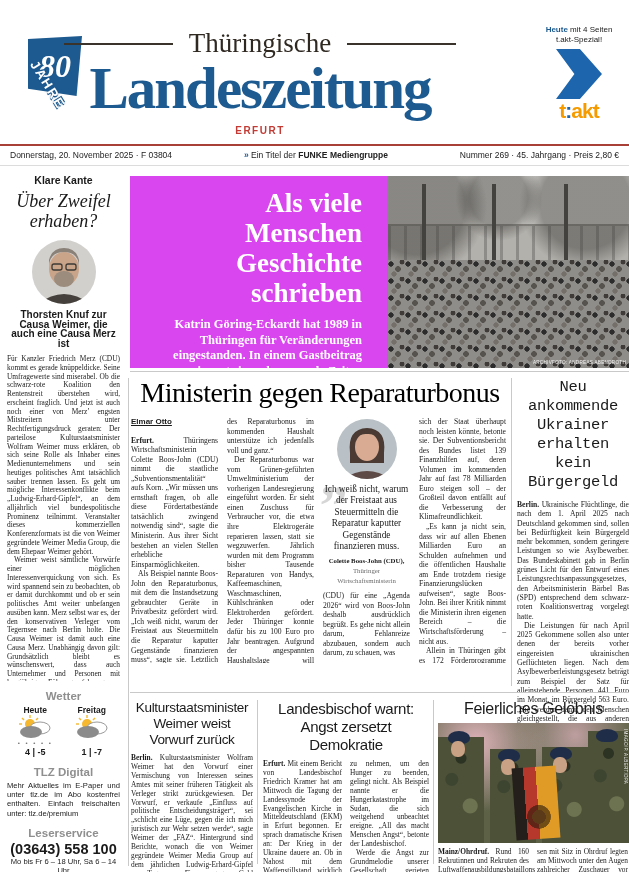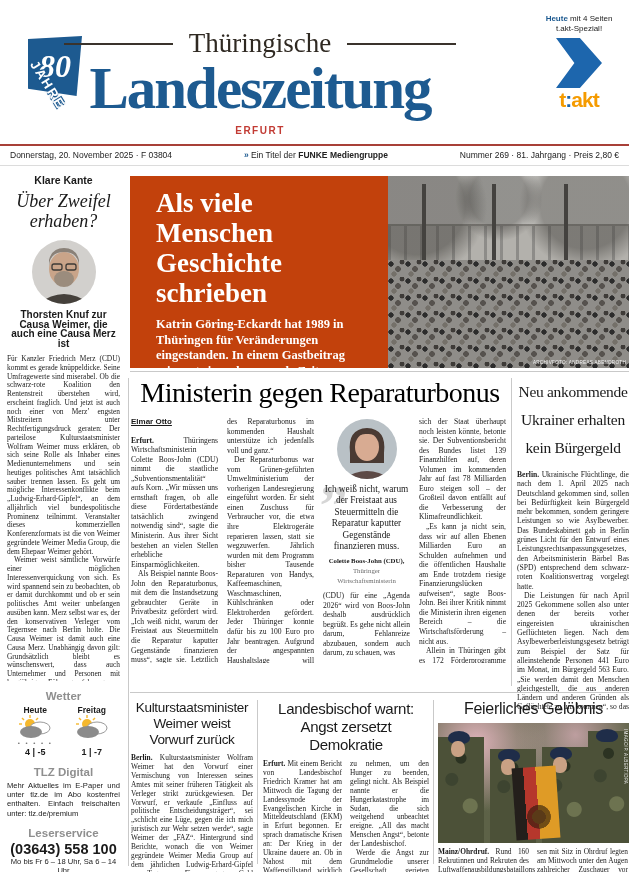--- a/index.html
+++ b/index.html
@@ -14,21 +14,21 @@
   .badge-word{position:absolute;left:40px;top:58px;transform:rotate(58deg);transform-origin:0 0;
               font-weight:bold;font-size:13px;letter-spacing:2px;color:#fff;
               text-shadow:0 0 2px #1d5a90,1px 1px 0 #1d5a90,-1px -1px 0 #1d5a90;}
   .mast-center{position:absolute;left:64px;top:28px;width:392px;text-align:center;}
   .kicker-row{display:flex;align-items:center;gap:16px;}
   .kicker-row .line{flex:1;height:2px;background:#3a332c;}
   .kicker{font-family:"Liberation Serif",serif;font-size:27px;color:#2f2922;}
   .paper-title{font-family:"Liberation Serif",serif;font-weight:bold;font-size:59px;line-height:58px;
                color:#1d5a90;letter-spacing:-2px;}
   .city{margin-top:8px;font-size:10px;font-weight:bold;color:#c23b34;letter-spacing:1.5px;}
-  .promo{position:absolute;right:4px;top:14px;width:92px;text-align:center;font-size:8px;line-height:10px;color:#222;}
+  .promo{position:absolute;right:4px;top:25px;width:92px;text-align:center;font-size:8px;line-height:10px;color:#222;}
   .promo b{color:#1d5a90;}
   .arrow{width:46px;height:50px;margin:4px auto 2px;background:#1d66ad;
          clip-path:polygon(0 0,52% 0,100% 50%,52% 100%,0 100%,40% 50%);}
   .logo{font-size:21px;font-weight:bold;color:#f59b00;letter-spacing:-1px;line-height:20px;}
   .logo .colon{color:#1d66ad;}
   .dateline{position:absolute;left:0;top:144px;width:629px;box-sizing:border-box;
             border-top:2px solid #a84038;border-bottom:1px solid #dcdcdc;
             padding:4px 10px 5px;display:flex;justify-content:space-between;font-size:8.5px;color:#222;}
   .dateline .marker{color:#1d5a90;font-weight:bold;}
 
@@ -49,22 +49,22 @@
   .grey-label{text-align:center;color:#8f8f8f;font-weight:bold;font-size:11.5px;margin-top:9px;}
   .weather-row{display:flex;justify-content:space-around;margin-top:3px;}
   .w-cell{text-align:center;font-size:8.5px;font-weight:bold;width:52px;}
   .precip{font-size:6px;color:#777;letter-spacing:2px;line-height:4px;}
   .w-temp{font-size:9px;font-weight:bold;margin-top:2px;}
   .digital-text{font-size:7.6px;line-height:9.2px;text-align:justify;margin-top:3px;}
   .phone{text-align:center;font-size:14.5px;font-weight:bold;margin-top:2px;}
   .hours,.url{text-align:center;font-size:7.6px;line-height:9px;}
 
   
-  .teaser{position:absolute;left:130px;top:176px;width:258px;height:192px;background:#c2410c;color:#fff;
-          text-align:left;box-sizing:border-box;padding:12px 26px 0;}
+  .teaser{position:absolute;left:130px;top:176px;width:258px;height:192px;background:#d946ef;color:#fff;
+          text-align:right;box-sizing:border-box;padding:12px 26px 0;}
   .teaser h2{margin:0;font-family:"Liberation Serif",serif;font-weight:bold;font-size:27px;line-height:30px;}
   .teaser .sub{margin-top:9px;font-family:"Liberation Serif",serif;font-weight:bold;font-size:12.5px;line-height:15.5px;}
   .teaser .pg{margin-top:5px;font-family:"Liberation Serif",serif;font-weight:bold;font-size:8.5px;}
   .t-photo{position:absolute;left:388px;top:176px;width:241px;height:192px;overflow:hidden;background:#cfcecb;}
   .t-sky{position:absolute;left:0;top:0;right:0;height:30%;background:#dbdad6;}
   .t-bldg{position:absolute;left:0;top:25%;right:0;height:23%;background:#b3b1ac;border-top:2px solid #8f8d88;
           background-image:repeating-linear-gradient(90deg,rgba(70,70,70,.35) 0 3px,transparent 3px 16px);}
   .t-canopy{position:absolute;left:0;top:0;right:0;height:45%;
           background-image:radial-gradient(circle at 12% 35%,rgba(70,68,64,.55) 0 22%,transparent 32%),
                            radial-gradient(circle at 46% 25%,rgba(75,73,70,.5) 0 20%,transparent 30%),
@@ -93,21 +93,21 @@
   .q-wrap{position:relative;}
   .q-mark{position:absolute;left:-3px;top:-12px;font-family:"Liberation Serif",serif;font-weight:bold;
           font-size:56px;color:#d6d6d6;}
   .q-text{position:relative;font-size:9.3px;line-height:11.4px;}
   .q-name{margin-top:4px;font-size:6.8px;font-weight:bold;}
   .q-role{font-size:6.8px;color:#6c6c6c;}
   .q-tail{margin-top:6px;font-family:"Liberation Serif",serif;font-size:7.6px;line-height:9.55px;text-align:justify;}
 
   
   .ua-art{position:absolute;left:517px;top:378px;width:112px;}
-  .ua-art h2{margin:0;font-family:Liberation Serif, serif;font-weight:400;font-size:15.5px;line-height:28px;
+  .ua-art h2{margin:0;font-family:Liberation Mono, monospace;font-weight:400;font-size:15.5px;line-height:19px;
              letter-spacing:-.3px;text-align:center;}
   .ua-body{margin-top:8px;font-family:"Liberation Serif",serif;font-size:7.6px;line-height:9.3px;
            text-align:justify;height:240px;overflow:hidden;}
   .ua-body p{margin:0;} .ua-body p.ind{text-indent:7px;}
 
   
   .bart h3{margin:0;font-family:Liberation Sans, sans-serif;font-weight:400;letter-spacing:-.3px;text-align:center;}
   .small-body{font-family:"Liberation Serif",serif;font-size:7.4px;line-height:8.9px;text-align:justify;}
   .small-body p{margin:0;} .small-body p.ind{text-indent:6px;}
   .b1{position:absolute;left:131px;top:700px;width:122px;}
@@ -168,21 +168,21 @@
     <div class="logo"><span>t</span><span class="colon">:</span><span>akt</span></div>
   </div>
 
   <div class="dateline">
     <span>Donnerstag, 20. November 2025 · F 03804</span>
     <span>
       <span class="marker">»</span>
       <span>Ein Titel der</span>
       <b>FUNKE Mediengruppe</b>
     </span>
-    <span>Nummer 269 · 81. Jahrgang · Preis 2,80 €</span>
+    <span>Nummer 269 · 45. Jahrgang · Preis 2,80 €</span>
   </div>
 
   <div class="sidebar">
     <div class="op-kicker">Klare Kante</div>
     <div class="op-title serif">Über Zweifel erhaben?</div>
     <div class="op-photo">
       <svg width="64" height="64" viewBox="0 0 64 64">
         <rect width="64" height="64" fill="#d2d0cd"></rect>
         <ellipse cx="32" cy="29" rx="15" ry="17" fill="#c9a489"></ellipse>
         <path d="M17 26 Q18 12 32 12 Q46 12 47 26 L47 20 Q44 8 32 8 Q20 8 17 20 Z" fill="#8a8178"></path>

